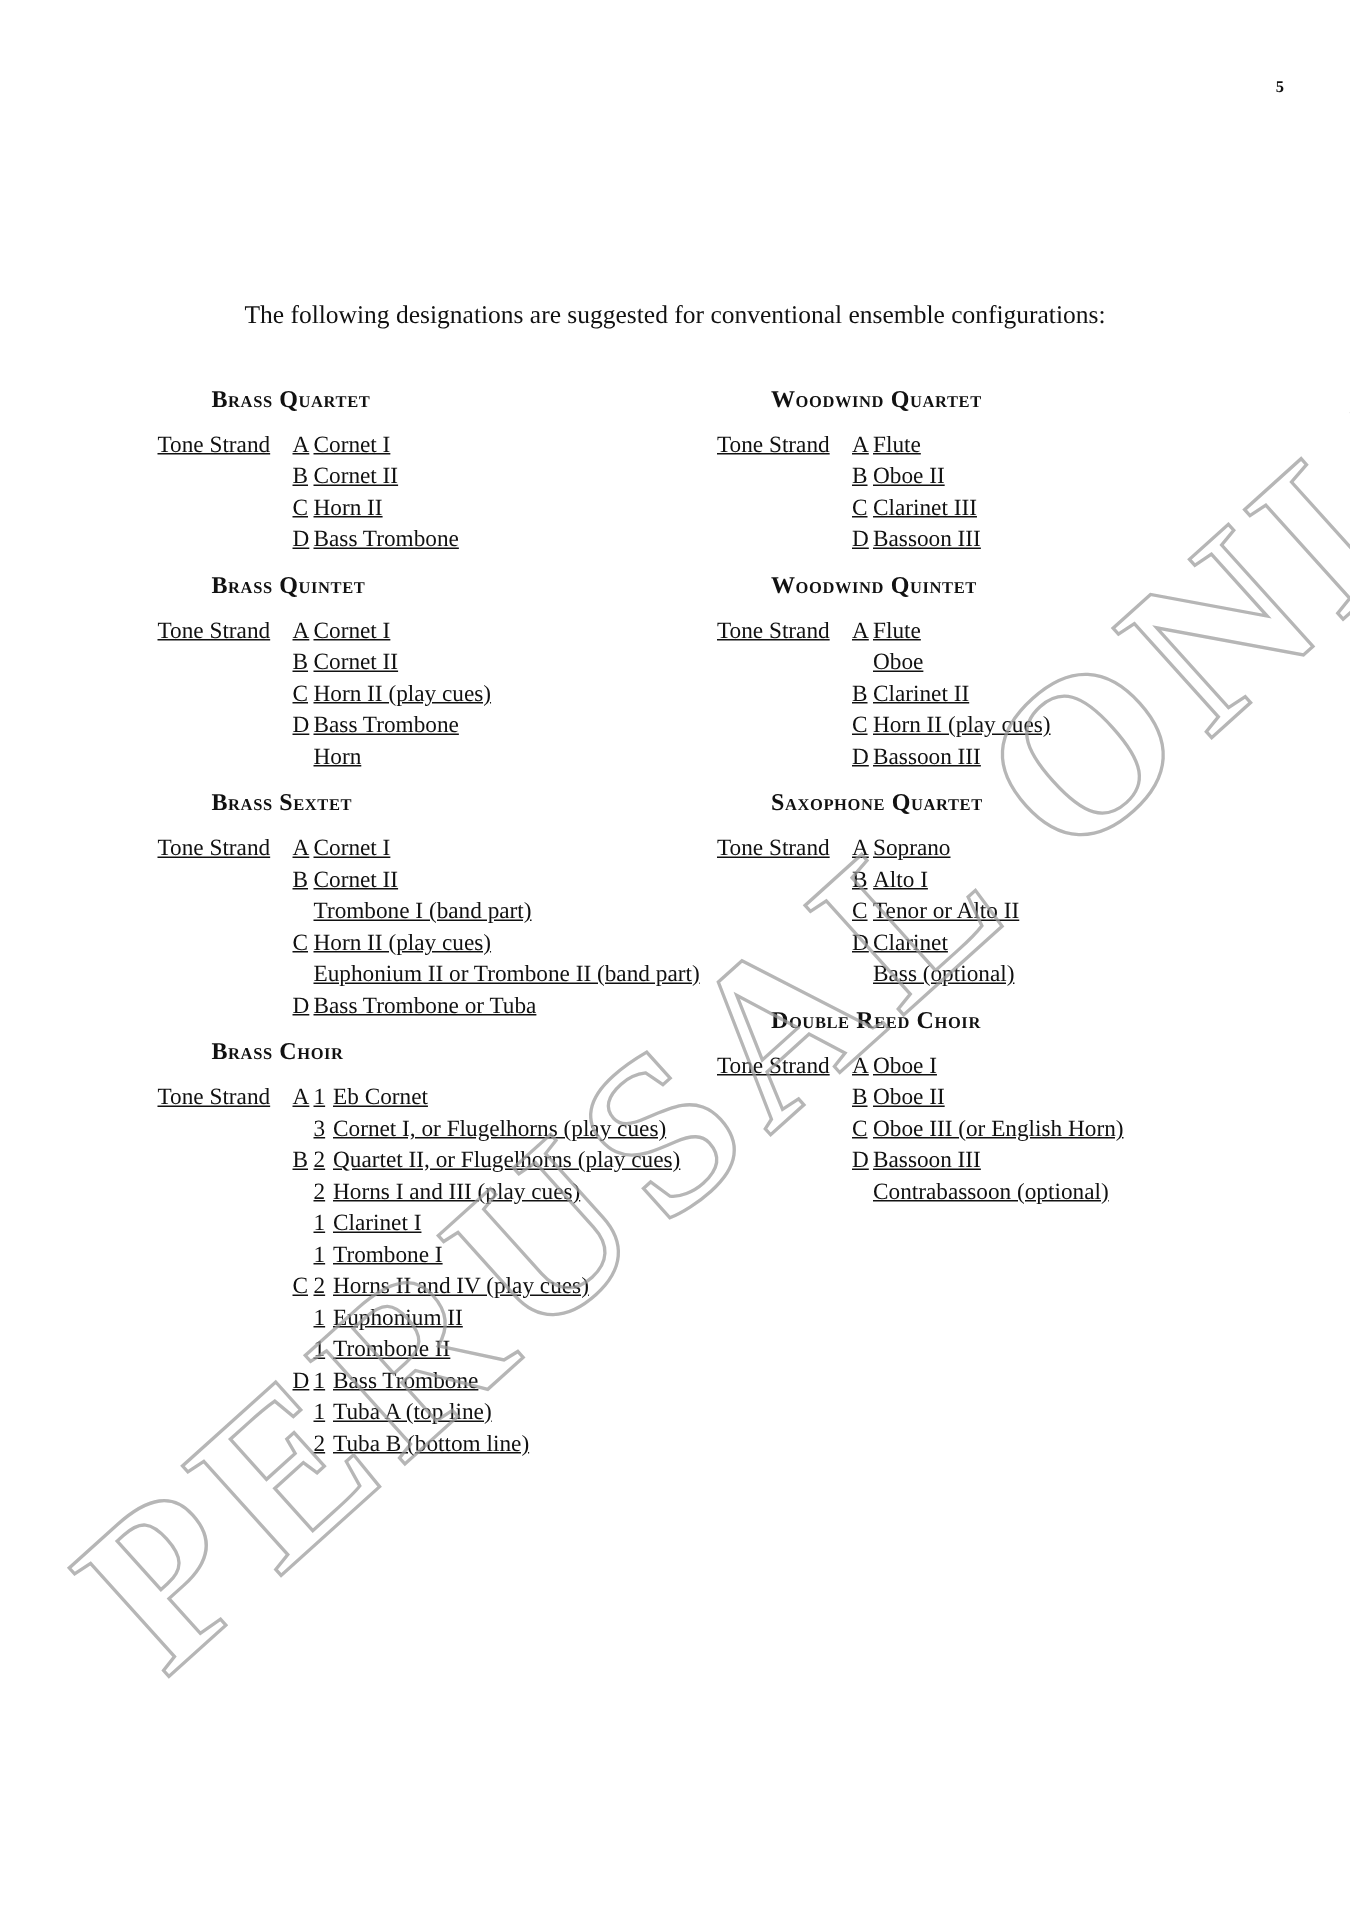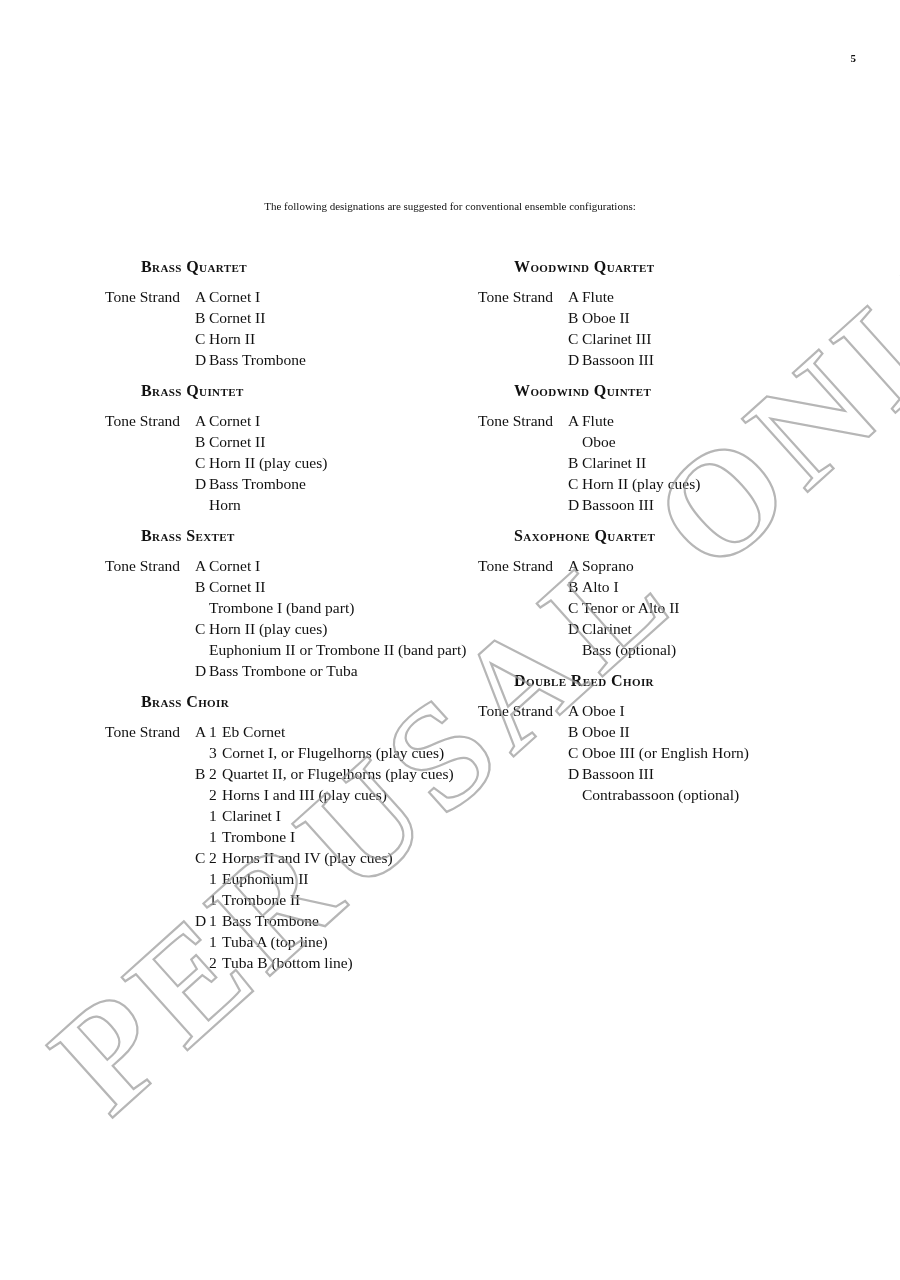--- a/index.html
+++ b/index.html
@@ -51,21 +51,21 @@
     z-index: 3;
   }
 
   
   .intro {
     position: absolute;
     left: 0;
     top: 200px;
     width: 900px;
     text-align: center;
-    font-size: 11px;
+    font-size: 17px;
     z-index: 3;
   }
 
   
   .columns {
     position: absolute;
     left: 0;
     top: 258px;
     width: 900px;
     z-index: 3;
@@ -91,20 +91,21 @@
   .col-right .section-title { padding-left: 36px; }
 
   .lines { margin: 0; padding: 0; }
 
   .line {
     display: flex;
     align-items: flex-start;
     font-size: 15.5px;
     line-height: 21px;
     white-space: nowrap;
+    text-decoration: underline;
   }
   .prefix {
     display: inline-block;
     width: 90px;
     flex: 0 0 90px;
     text-align: left;
   }
   .letter {
     display: inline-block;
     width: 14px;

